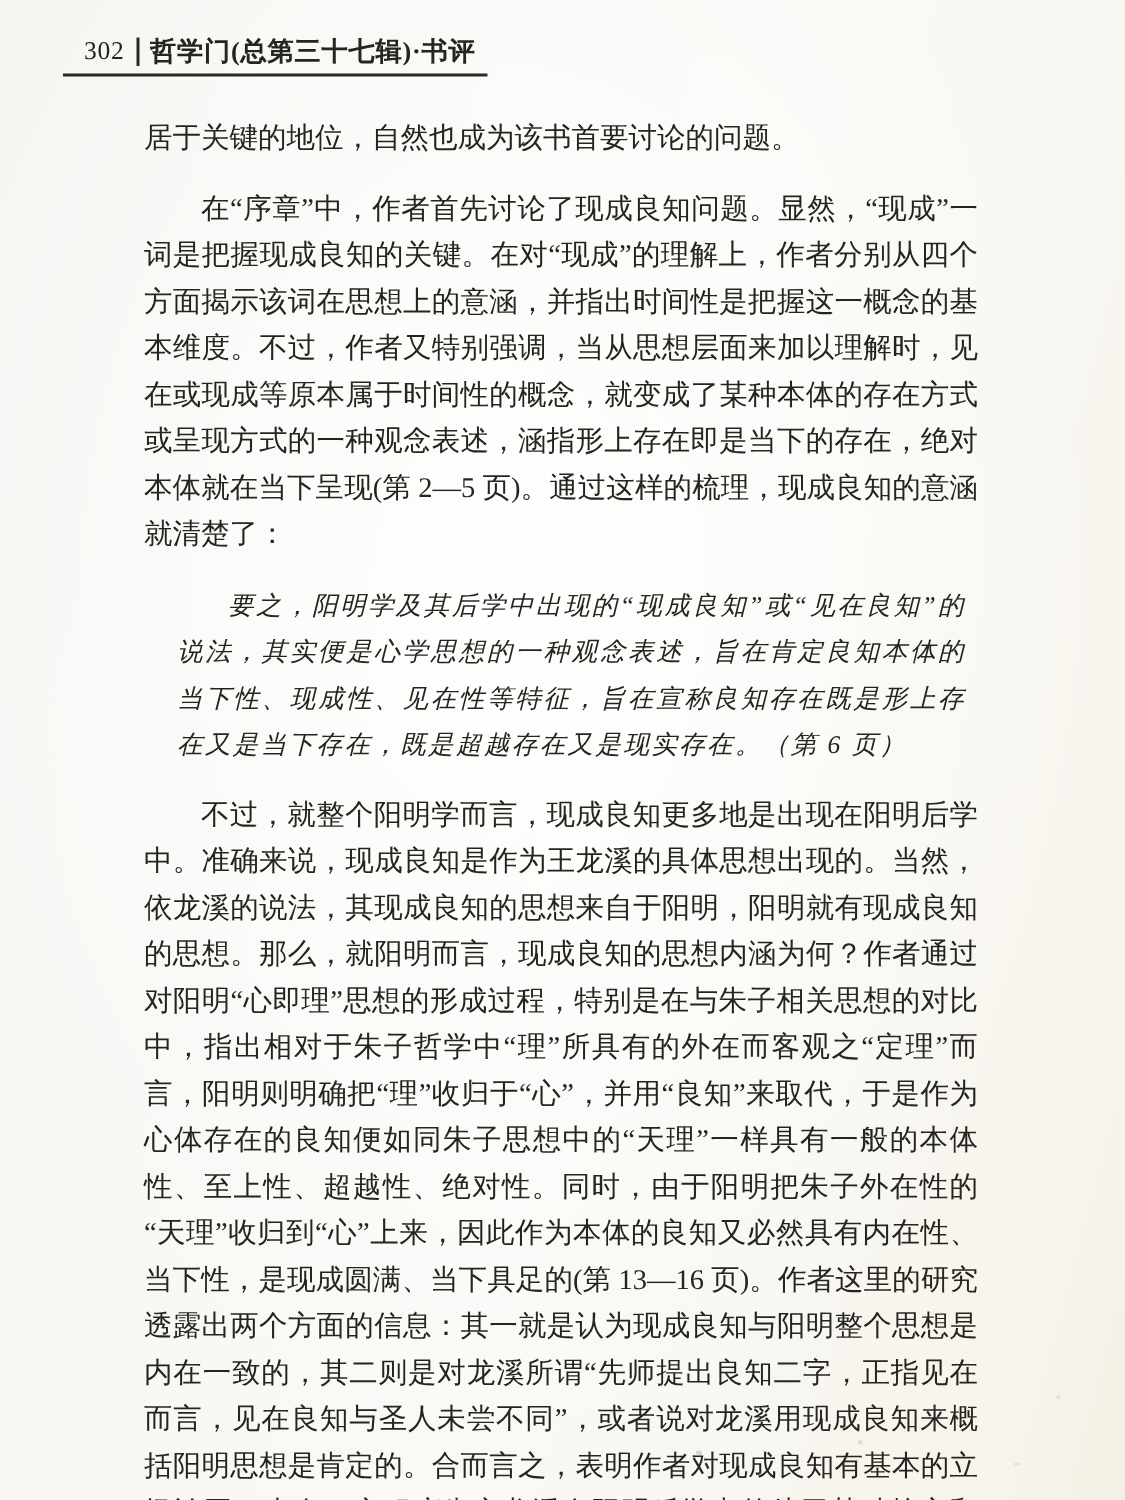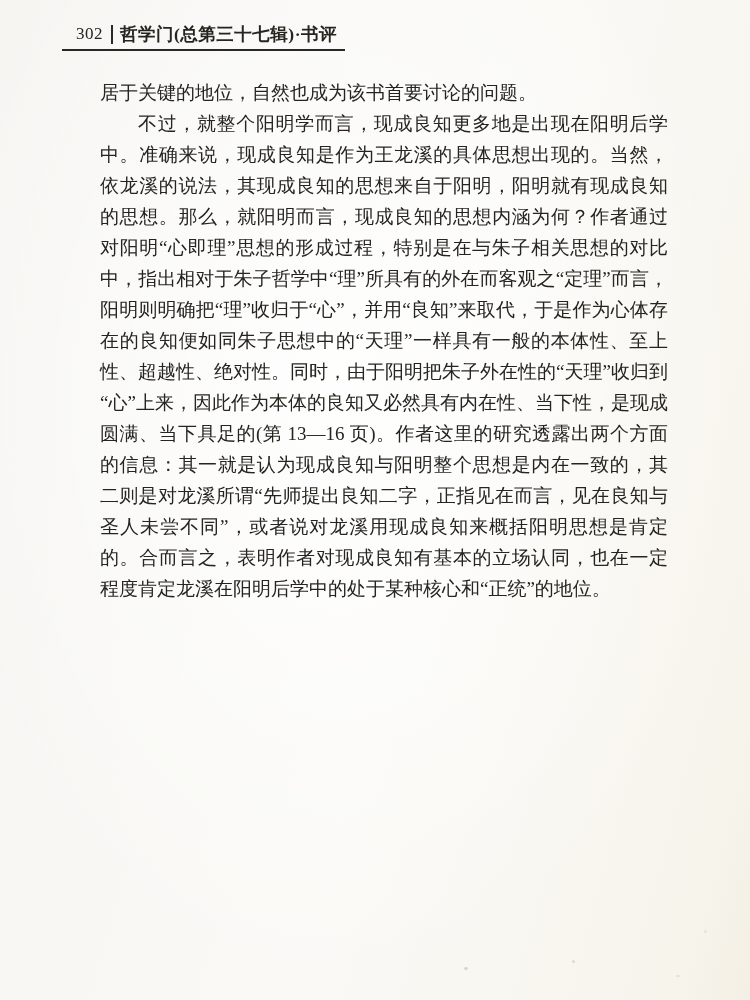--- a/index.html
+++ b/index.html
@@ -12,21 +12,20 @@
     width: 750px;
     height: 1000px;
     margin: 0 auto;
     box-sizing: border-box;
     overflow: hidden;
     background:
       radial-gradient(ellipse at 45% 40%, rgba(255,255,255,0.9) 0%, rgba(255,255,255,0) 70%),
       linear-gradient(105deg, #f6f5f2 0%, #faf9f6 55%, #f7f4ec 92%, #f3efe4 100%);
     color: #26241f;
     font-family: "Liberation Serif", "DejaVu Serif", serif;
-    padding-left: 20px;
   }
   
   .running-header {
     display: inline-block;
     margin: 22px 0 0 42px;
     padding: 0 8px 3px 14px;
     border-bottom: 2px solid #2a2825;
     white-space: nowrap;
   }
   .page-number {
@@ -47,21 +46,21 @@
     font-weight: bold;
     letter-spacing: 0.5px;
     vertical-align: middle;
   }
   
   .article-body {
     margin: 26px 82px 0 80px;
     text-align: justify;
   }
   .article-body p {
-    margin: 0;
+    margin: 16px;
     font-size: 19px;
     line-height: 31px;
   }
   p.para-indent    { text-indent: 2em; }
   p.para-continued { text-indent: 0; }
   .article-body blockquote {
     margin: 7px 24px 7px 38px;
     font-size: 17px;
     line-height: 31px;
     letter-spacing: 1.6px;
@@ -84,20 +83,22 @@
 <body>
 
 <div class="page">
 
   <div class="running-header">
     <span class="page-number">302</span><span class="header-divider"></span><span class="journal-title">哲学门(总第三十七辑)·书评</span>
   </div>
 
   <div class="article-body" id="article-body">
       <p class="para-continued">居于关键的地位，自然也成为该书首要讨论的问题。</p>
+      <p class="para-indent">在“序章”中，作者首先讨论了现成良知问题。显然，“现成”一词是把握现成良知的关键。在对“现成”的理解上，作者分别从四个方面揭示该词在思想上的意涵，并指出时间性是把握这一概念的基本维度。不过，作者又特别强调，当从思想层面来加以理解时，见在或现成等原本属于时间性的概念，就变成了某种本体的存在方式或呈现方式的一种观念表述，涵指形上存在即是当下的存在，绝对本体就在当下呈现(第 2—5 页)。通过这样的梳理，现成良知的意涵就清楚了：</p>
+      <blockquote>要之，阳明学及其后学中出现的“现成良知”或“见在良知”的说法，其实便是心学思想的一种观念表述，旨在肯定良知本体的当下性、现成性、见在性等特征，旨在宣称良知存在既是形上存在又是当下存在，既是超越存在又是现实存在。（第 6 页）</blockquote>
       <p class="para-indent">不过，就整个阳明学而言，现成良知更多地是出现在阳明后学中。准确来说，现成良知是作为王龙溪的具体思想出现的。当然，依龙溪的说法，其现成良知的思想来自于阳明，阳明就有现成良知的思想。那么，就阳明而言，现成良知的思想内涵为何？作者通过对阳明“心即理”思想的形成过程，特别是在与朱子相关思想的对比中，指出相对于朱子哲学中“理”所具有的外在而客观之“定理”而言，阳明则明确把“理”收归于“心”，并用“良知”来取代，于是作为心体存在的良知便如同朱子思想中的“天理”一样具有一般的本体性、至上性、超越性、绝对性。同时，由于阳明把朱子外在性的“天理”收归到“心”上来，因此作为本体的良知又必然具有内在性、当下性，是现成圆满、当下具足的(第 13—16 页)。作者这里的研究透露出两个方面的信息：其一就是认为现成良知与阳明整个思想是内在一致的，其二则是对龙溪所谓“先师提出良知二字，正指见在而言，见在良知与圣人未尝不同”，或者说对龙溪用现成良知来概括阳明思想是肯定的。合而言之，表明作者对现成良知有基本的立场认同，也在一定程度肯定龙溪在阳明后学中的处于某种核心和“正统”的地位。</p>
     </div>
 
   <div class="scan-dot dot-a"></div>
   <div class="scan-dot dot-b"></div>
   <div class="scan-dot dot-c"></div>
   <div class="scan-dot dot-d"></div>
 </div>
 
 </body></html>

